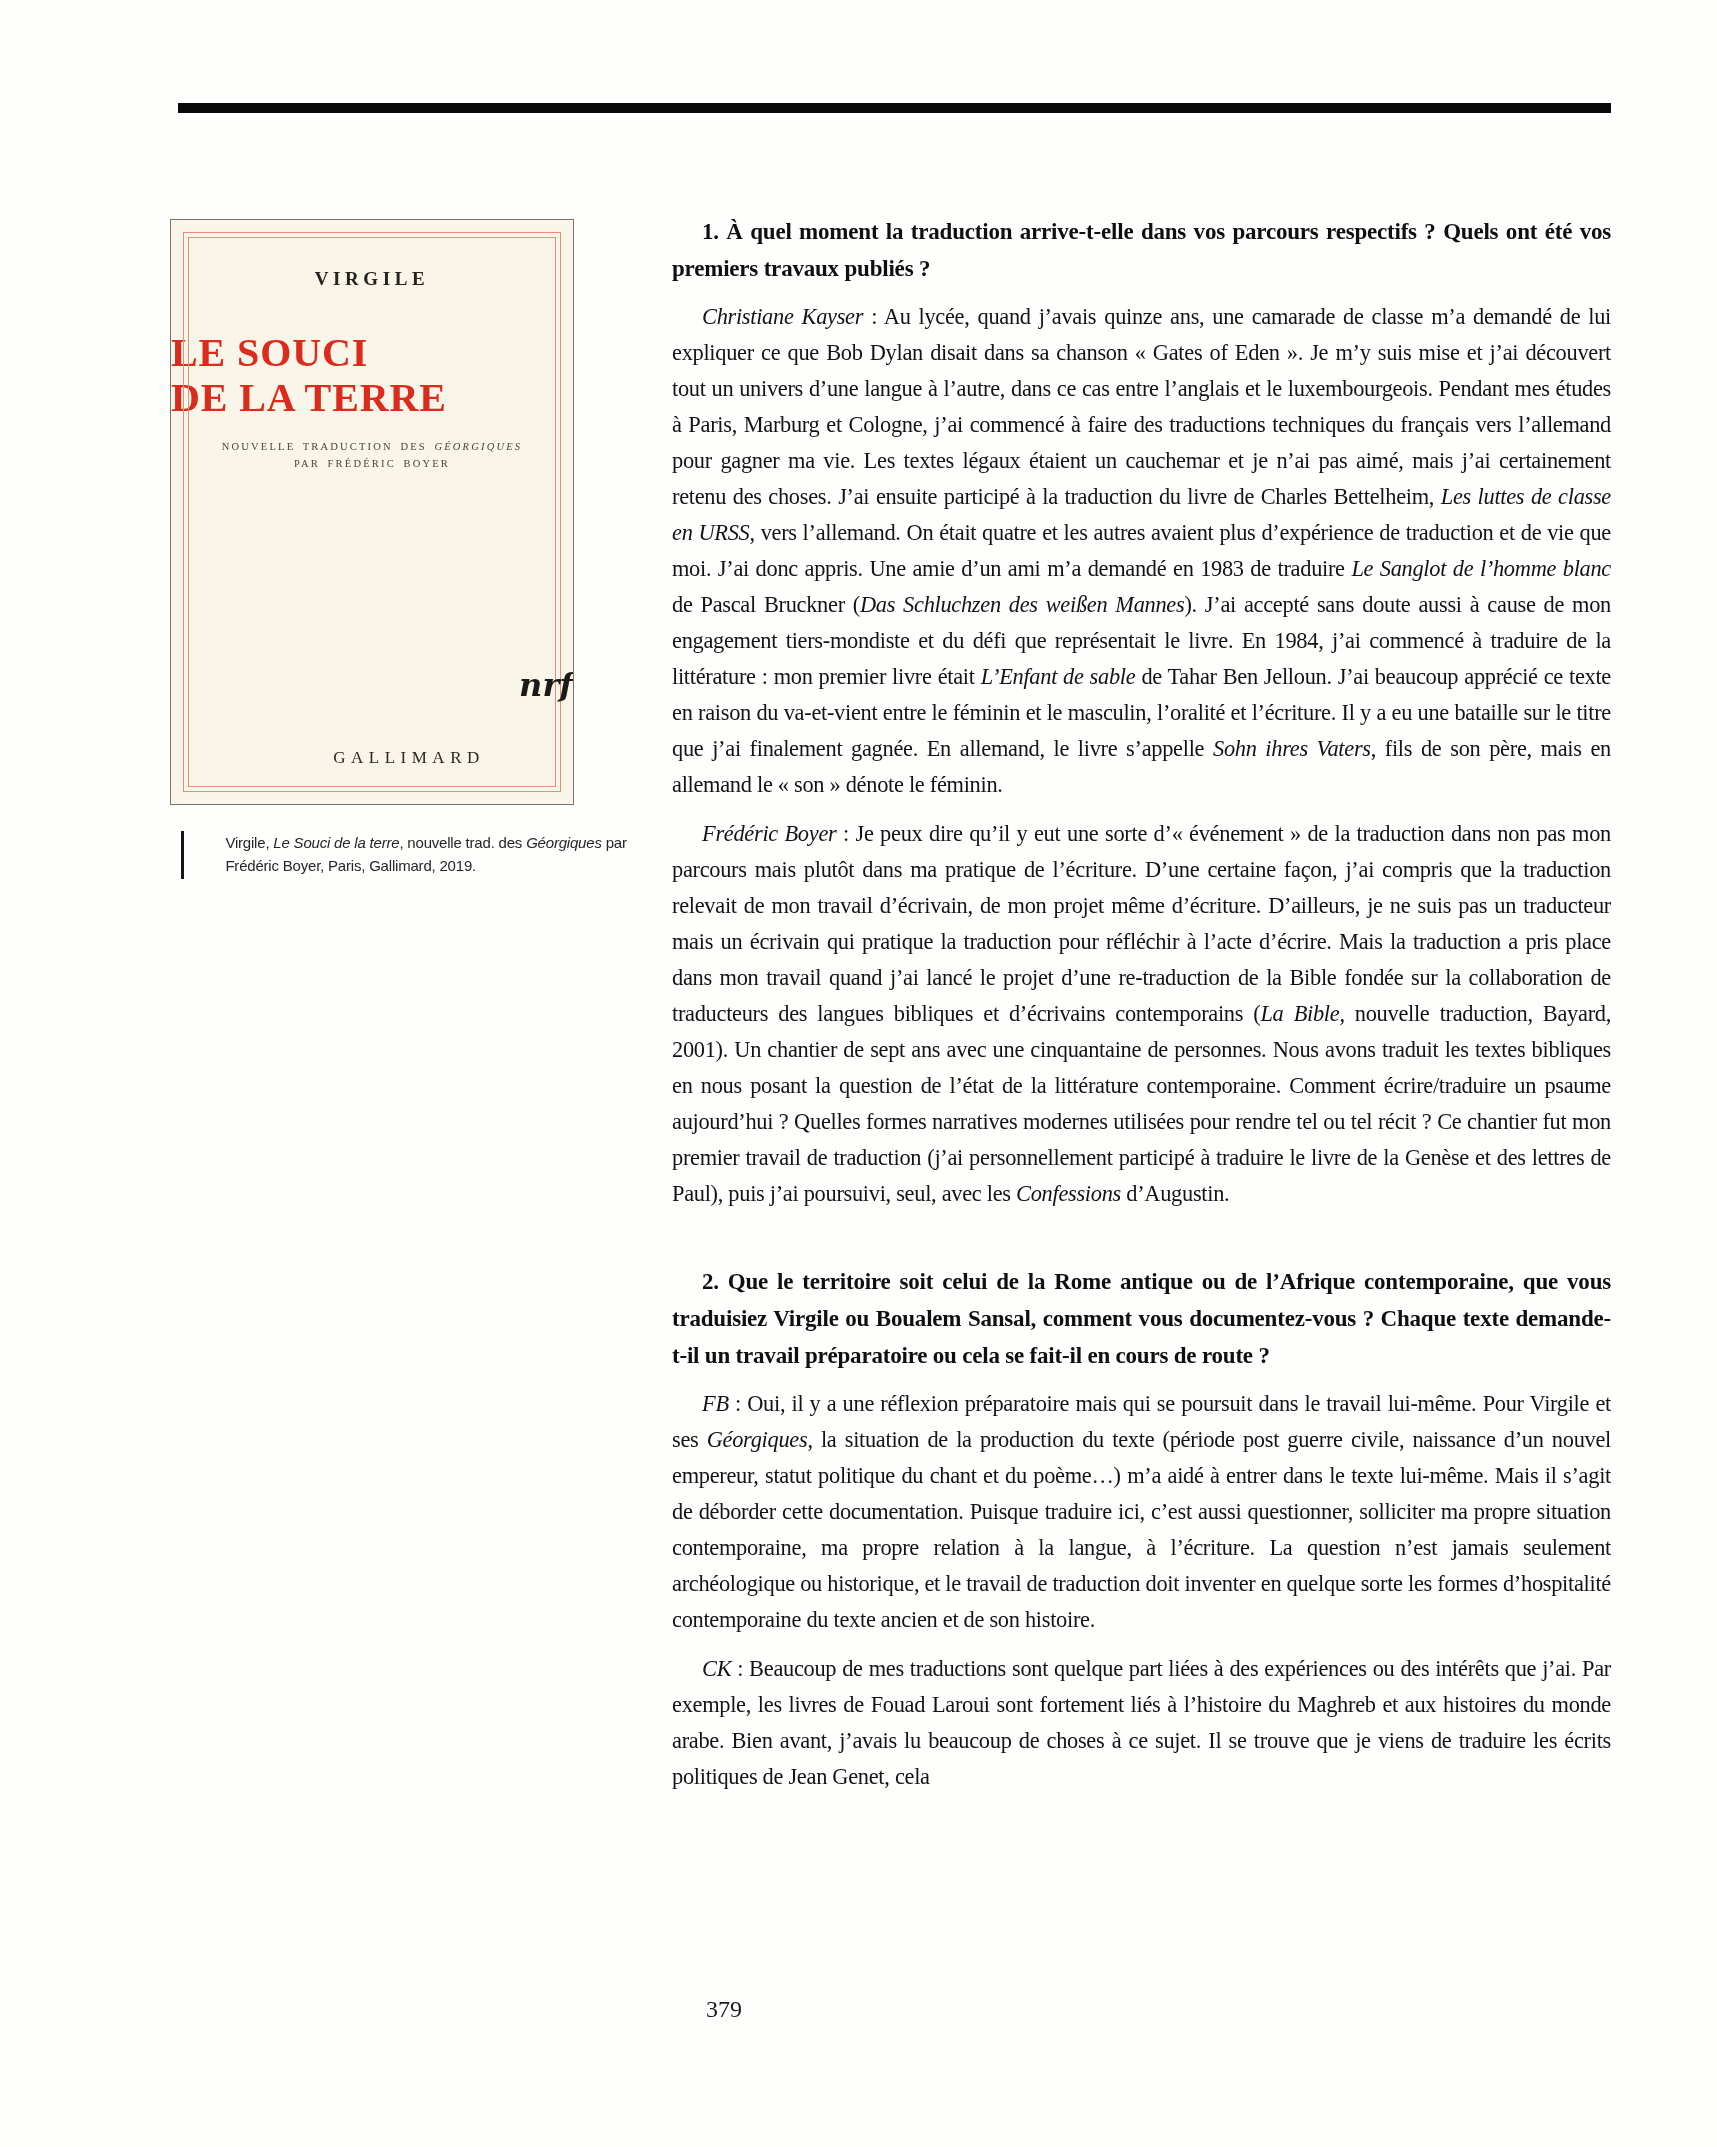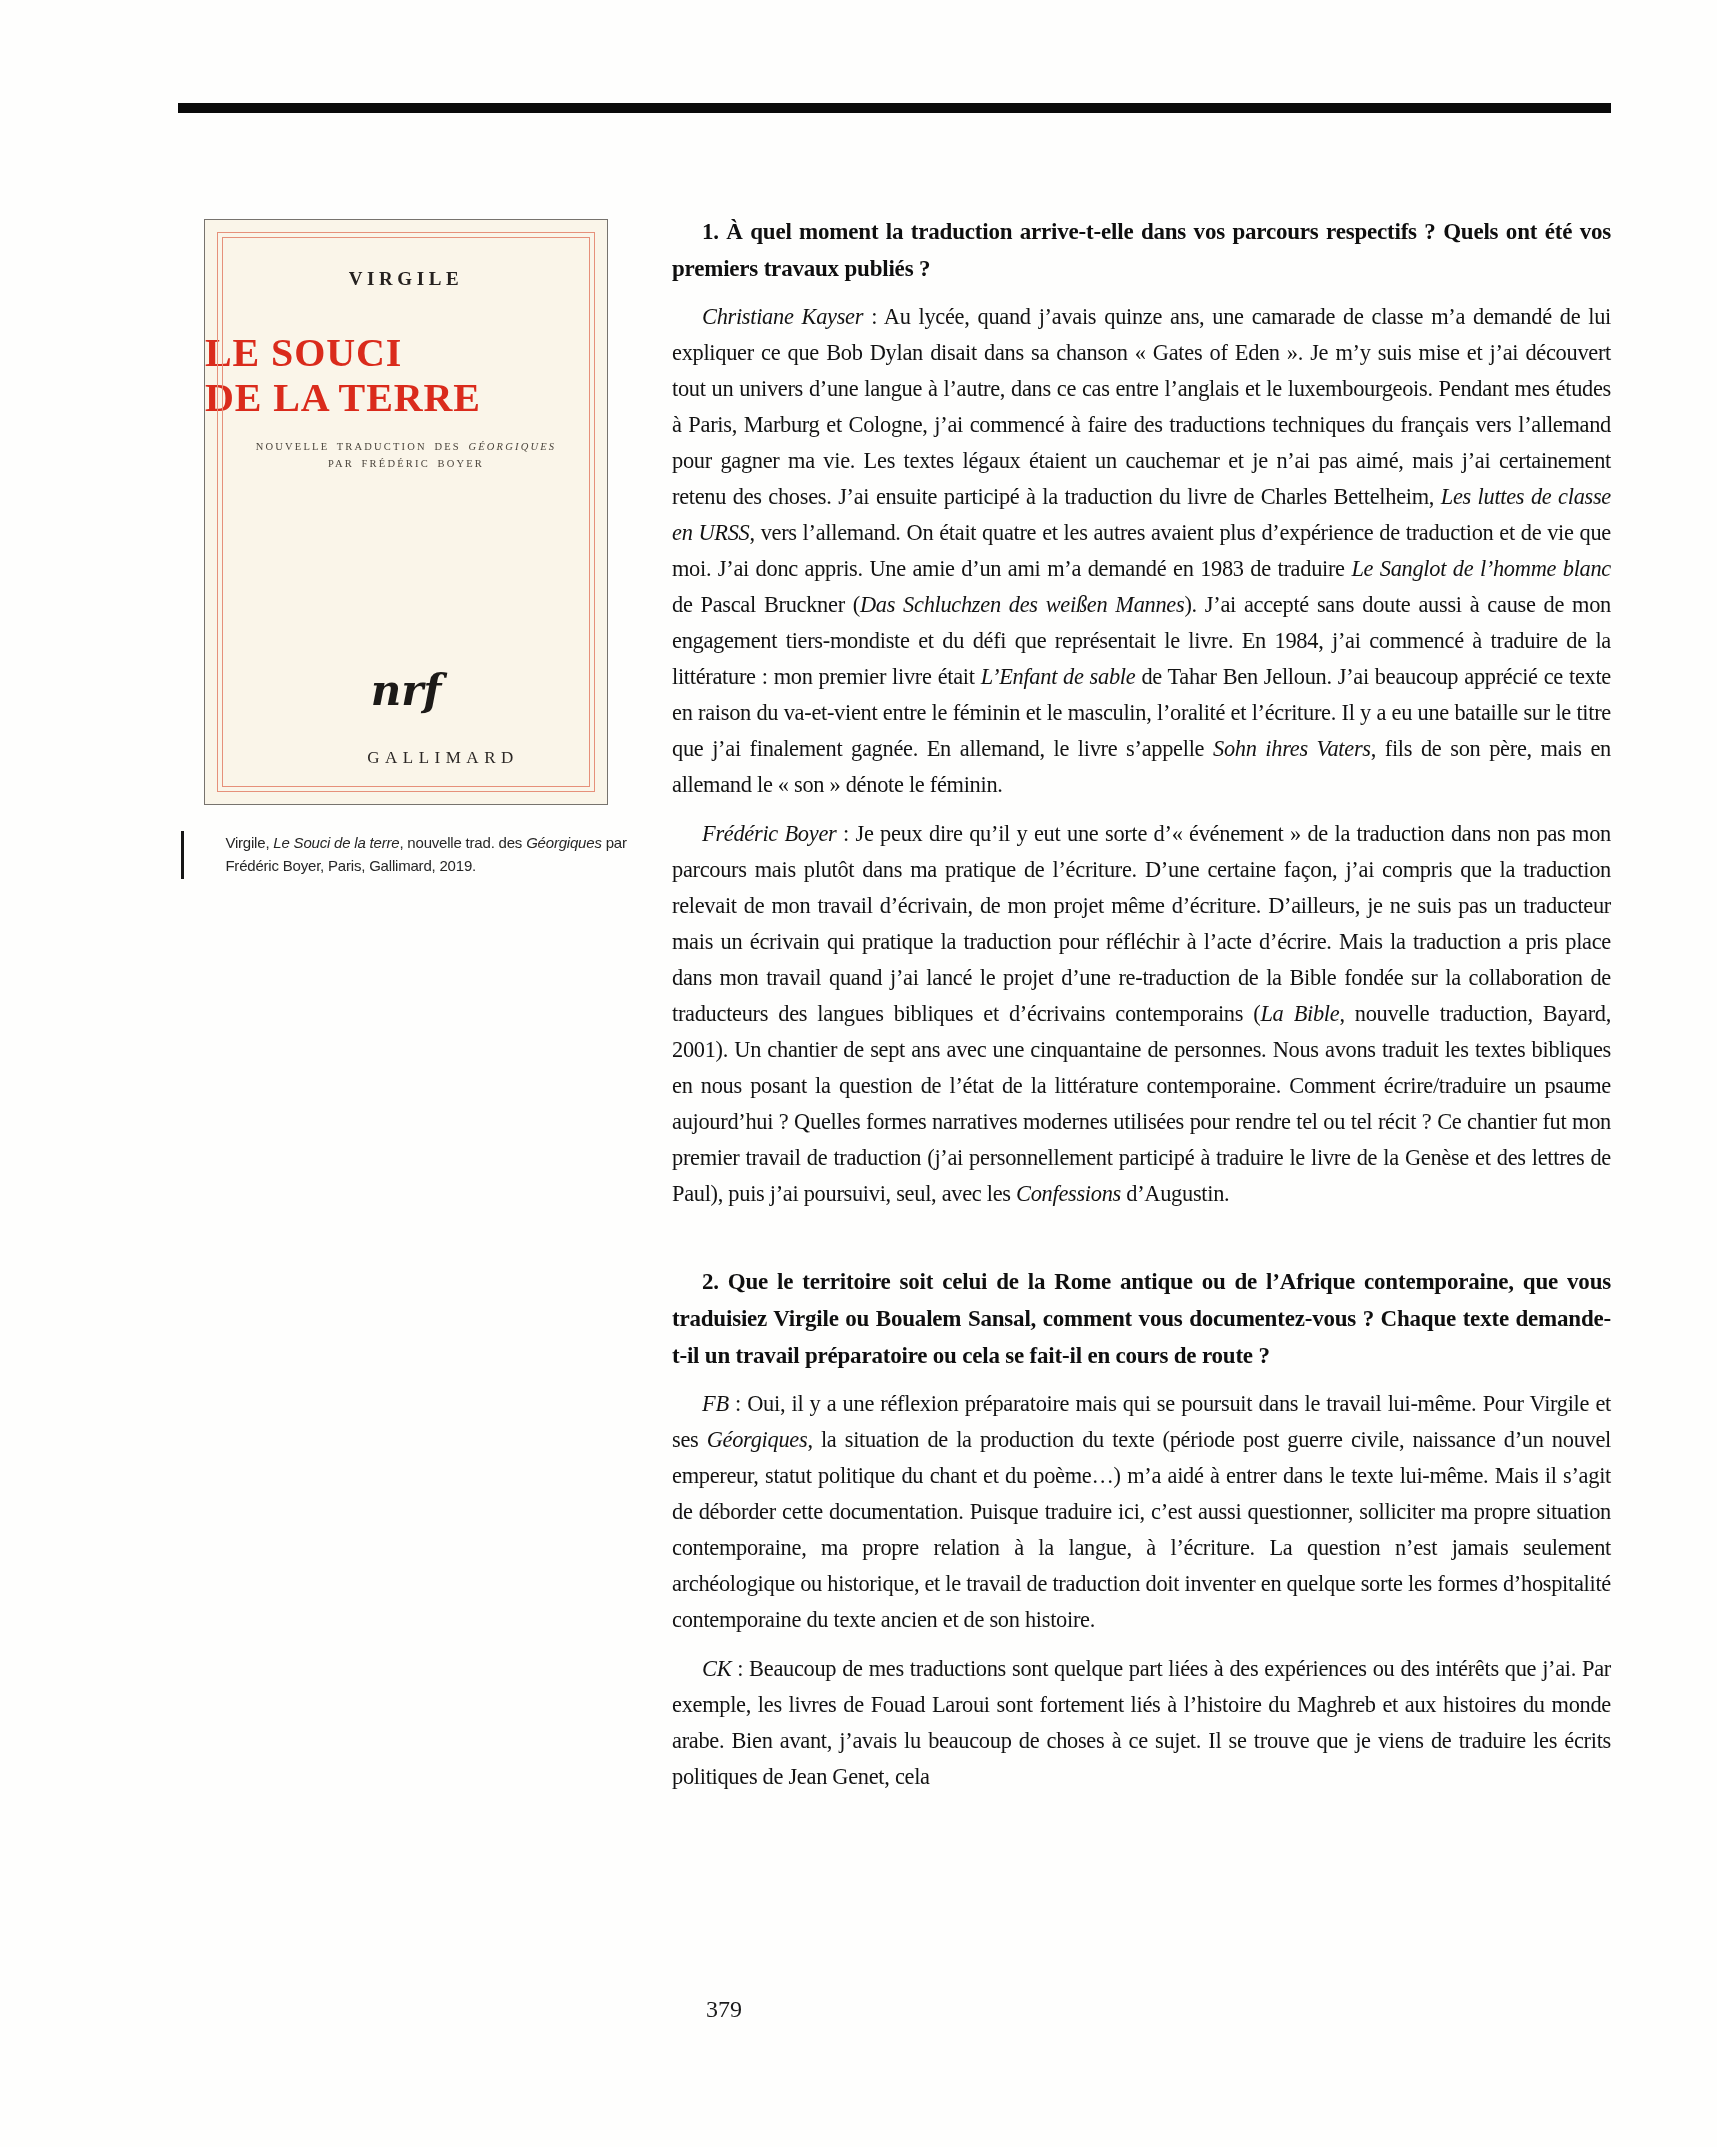--- a/index.html
+++ b/index.html
@@ -5,34 +5,34 @@
   html,body{margin:0;padding:0;}
   body{
     width:1718px;height:2147px;background:#fefefd;position:relative;
     overflow:hidden;
     font-family:"Liberation Serif","DejaVu Serif",serif;
     color:#121212;
   }
   .top-rule{position:absolute;left:178px;top:103px;width:1433px;height:10px;background:#0a0a0a;}
 
   
-  .figure{position:absolute;left:204px;top:219px;width:321px;}
+  .figure{position:absolute;left:170px;top:219px;width:321px;}
   .cover{position:relative;width:404px;height:586px;box-sizing:border-box;
          border:1.8px solid #77736e;background:#faf5e9;overflow:hidden;}
   .frame-outer{position:absolute;inset:12px;border:1.8px solid #e6907a;pointer-events:none;}
   .frame-inner{position:absolute;inset:17.4px;border:0.9px solid #e6907a;pointer-events:none;}
   .cover-author{margin-top:48px;text-align:center;font-weight:bold;font-size:19px;
                 letter-spacing:4.6px;color:#262220;}
   .cover-title{margin-top:40px;text-align:left;font-weight:bold;font-size:40px;
                line-height:45px;letter-spacing:0.9px;color:#da2b1c;}
   .cover-sub{margin-top:18px;text-align:center;font-weight:normal;font-size:10.5px;
              line-height:17.4px;letter-spacing:2.2px;word-spacing:2.7px;color:#4a443c;}
-  .cover-logo{position:absolute;top:446px;left:0;width:100%;text-align:center;
+  .cover-logo{position:absolute;top:446px;left:0;width:100%;text-align:right;
               font-family:"DejaVu Serif",serif;font-style:italic;font-weight:bold;
-              font-size:42px;color:#1c1a18;}
+              font-size:32px;color:#1c1a18;}
   .cover-publisher{position:absolute;top:528px;left:0;width:100%;text-align:center;
               font-weight:normal;font-size:17px;letter-spacing:5.5px;color:#2b2725;padding-left:37px;}
 
   .caption{position:absolute;left:181px;top:831px;display:flex;align-items:flex-start;gap:28px;}
   .caption-bar{width:2.7px;height:48px;background:#161616;margin-right:13.7px;flex:none;}
   .caption-text{font-family:"Liberation Sans","DejaVu Sans",sans-serif;
                 font-size:15px;line-height:23px;letter-spacing:-0.2px;
                 color:#262626;width:429px;}
 
   

